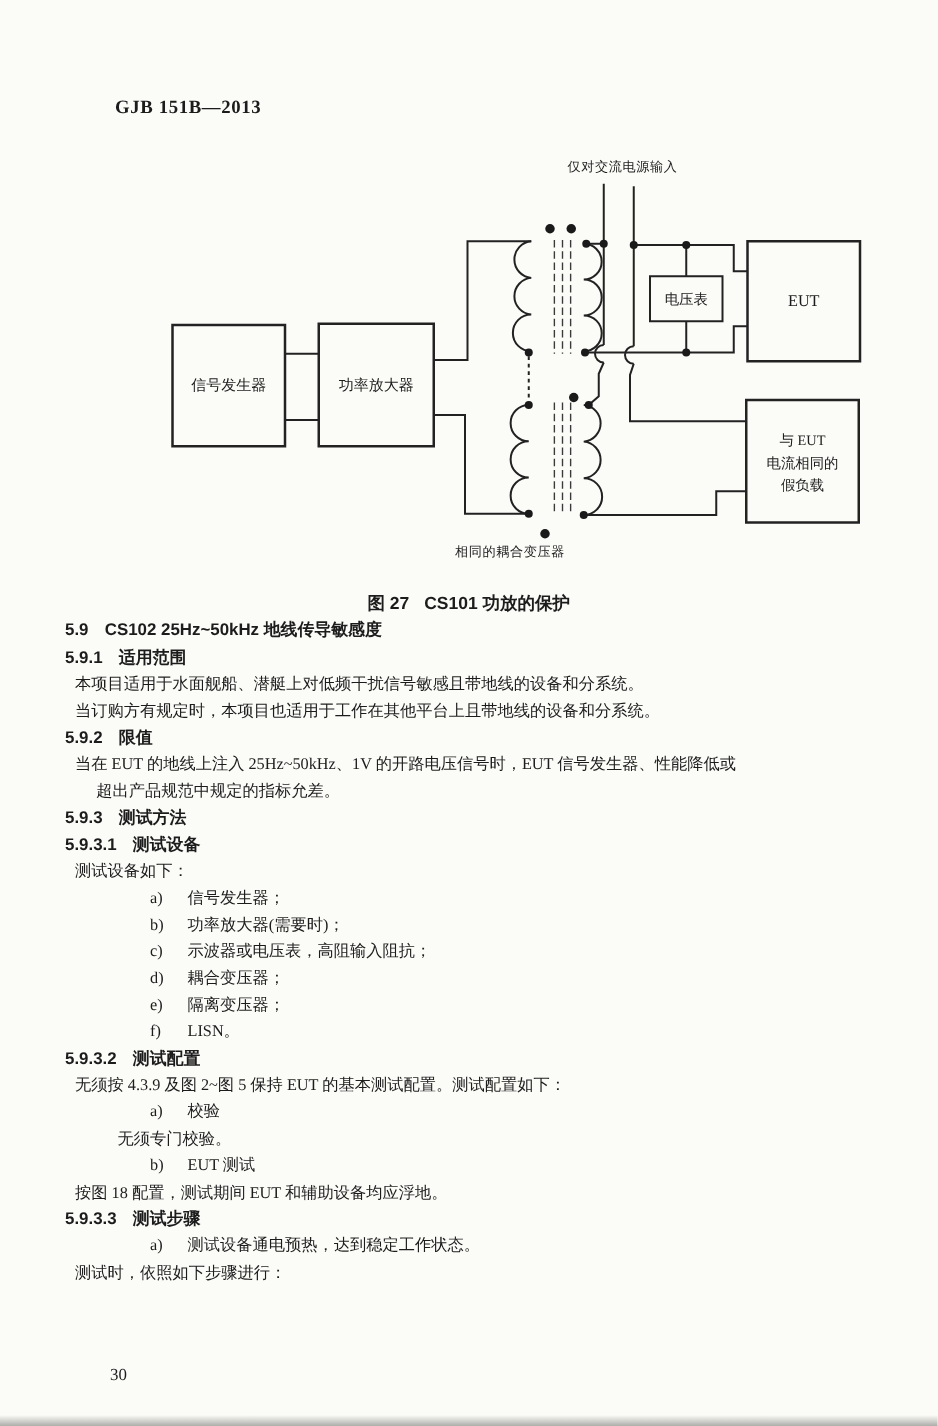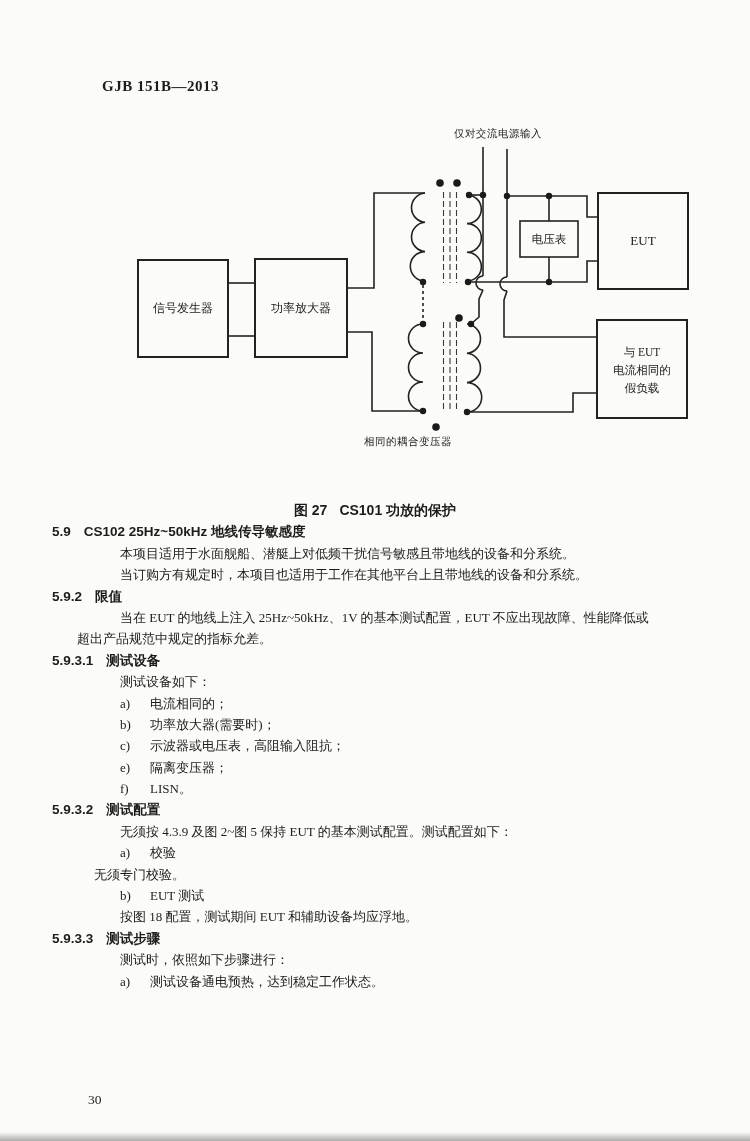--- a/index.html
+++ b/index.html
@@ -4,41 +4,41 @@
 <style>
   html,body { margin:0; padding:0; }
   body {
     width:750px; height:1141px; position:relative;
     background:#fbfbf8; overflow:hidden;
     font-family:"Liberation Serif","DejaVu Serif",serif;
     color:#1c1c1c;
   }
   .page { position:absolute; inset:0; }
   .std-header {
-    position:absolute; left:102px; top:78px;
+    position:absolute; left:92px; top:78px;
     font-weight:bold; font-size:15px; letter-spacing:.5px;
     font-family:"Liberation Serif","DejaVu Serif",serif;
   }
   #diagram { position:absolute; left:0; top:0; }
   .wire { stroke:#222; stroke-width:1.6; fill:none; }
   .box { stroke:#222; stroke-width:2; fill:none; }
   .box-thin { stroke:#222; stroke-width:1.6; fill:none; }
   .dashed { stroke-dasharray:3,3; }
   .core { stroke:#3a3a3a; stroke-width:1.1; fill:none; stroke-dasharray:6,3; }
   .dot { fill:#1a1a1a; stroke:none; }
   .svg-label { font-family:"Liberation Serif","DejaVu Serif",serif; fill:#1c1c1c; }
-  .flow { position:absolute; left:0; top:500px; width:750px; }
+  .flow { position:absolute; left:0; top:472px; width:750px; }
   .row { height:21.4px; line-height:21.4px; white-space:nowrap; font-size:13px; }
   .cap { text-align:center; font-family:"Liberation Sans","DejaVu Sans",sans-serif;
          font-weight:bold; font-size:14px; }
   .cap .num { margin-right:12px; }
   .h { padding-left:52px; font-family:"Liberation Sans","DejaVu Sans",sans-serif;
        font-weight:bold; font-size:13.5px; }
   .h .num { margin-right:13px; }
-  .p  { padding-left:120px; }
+  .p  { padding-left:60px; }
   .p0 { padding-left:77px; }
   .li { padding-left:120px; }
   .li .label { display:inline-block; min-width:30px; }
   .sub { padding-left:94px; }
   .pagenum { position:absolute; left:88px; top:1089px; font-size:13.5px; line-height:21px; }
   .scan-edge {
     position:absolute; left:0; bottom:0; width:750px; height:9px;
     background:linear-gradient(to bottom, rgba(120,120,118,0), rgba(105,105,103,.55));
   }
 </style>
@@ -135,38 +135,41 @@
     </g>
 
     <text class="svg-label" x="408" y="445" font-size="10.5" text-anchor="middle" letter-spacing="0.5">相同的耦合变压器</text>
   </svg>
 
   <div class="flow">
     <div class="row cap">
       <span class="num">图 27</span><span>CS101 功放的保护</span>
     </div>
     <div class="row h"><span class="num">5.9</span><span>CS102 25Hz~50kHz 地线传导敏感度</span></div>
+    <div class="row h"><span class="num">5.9.1</span><span>适用范围</span></div>
     <div class="row p">本项目适用于水面舰船、潜艇上对低频干扰信号敏感且带地线的设备和分系统。</div>
     <div class="row p">当订购方有规定时，本项目也适用于工作在其他平台上且带地线的设备和分系统。</div>
     <div class="row h"><span class="num">5.9.2</span><span>限值</span></div>
-    <div class="row p">当在 EUT 的地线上注入 25Hz~50kHz、1V 的基本测试配置，EUT 不应出现故障、性能降低或</div>
+    <div class="row p">当在 EUT 的地线上注入 25Hz~50kHz、1V 的开路电压信号时，EUT 信号发生器、性能降低或</div>
     <div class="row p0">超出产品规范中规定的指标允差。</div>
+    <div class="row h"><span class="num">5.9.3</span><span>测试方法</span></div>
     <div class="row h"><span class="num">5.9.3.1</span><span>测试设备</span></div>
     <div class="row p">测试设备如下：</div>
-    <div class="row li"><span class="label">a)</span><span>电流相同的；</span></div>
+    <div class="row li"><span class="label">a)</span><span>信号发生器；</span></div>
     <div class="row li"><span class="label">b)</span><span>功率放大器(需要时)；</span></div>
     <div class="row li"><span class="label">c)</span><span>示波器或电压表，高阻输入阻抗；</span></div>
+    <div class="row li"><span class="label">d)</span><span>耦合变压器；</span></div>
     <div class="row li"><span class="label">e)</span><span>隔离变压器；</span></div>
     <div class="row li"><span class="label">f)</span><span>LISN。</span></div>
     <div class="row h"><span class="num">5.9.3.2</span><span>测试配置</span></div>
     <div class="row p">无须按 4.3.9 及图 2~图 5 保持 EUT 的基本测试配置。测试配置如下：</div>
     <div class="row li"><span class="label">a)</span><span>校验</span></div>
     <div class="row sub">无须专门校验。</div>
     <div class="row li"><span class="label">b)</span><span>EUT 测试</span></div>
     <div class="row p">按图 18 配置，测试期间 EUT 和辅助设备均应浮地。</div>
     <div class="row h"><span class="num">5.9.3.3</span><span>测试步骤</span></div>
+    <div class="row li"><span class="label">a)</span><span>测试设备通电预热，达到稳定工作状态。</span></div>
     <div class="row p">测试时，依照如下步骤进行：</div>
-    <div class="row li"><span class="label">a)</span><span>测试设备通电预热，达到稳定工作状态。</span></div>
   </div>
 
   <div class="pagenum">30</div>
   <div class="scan-edge"></div>
 </div>
 
 </body></html>

